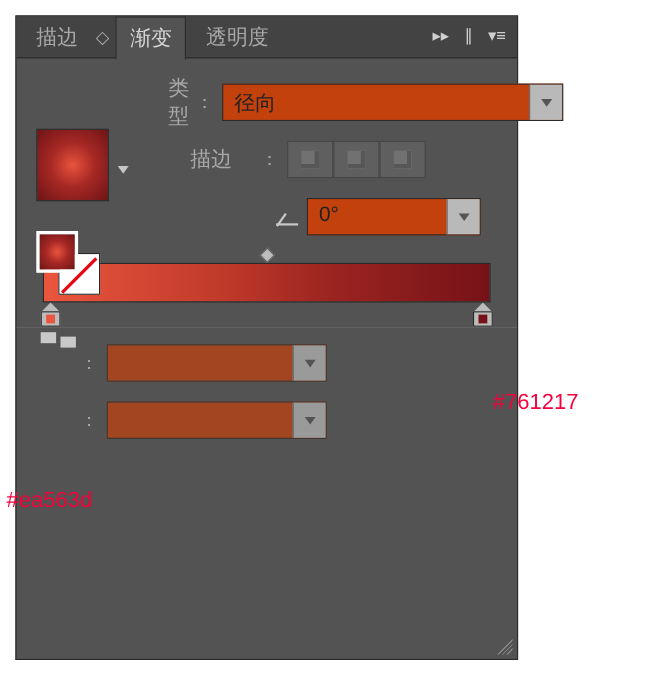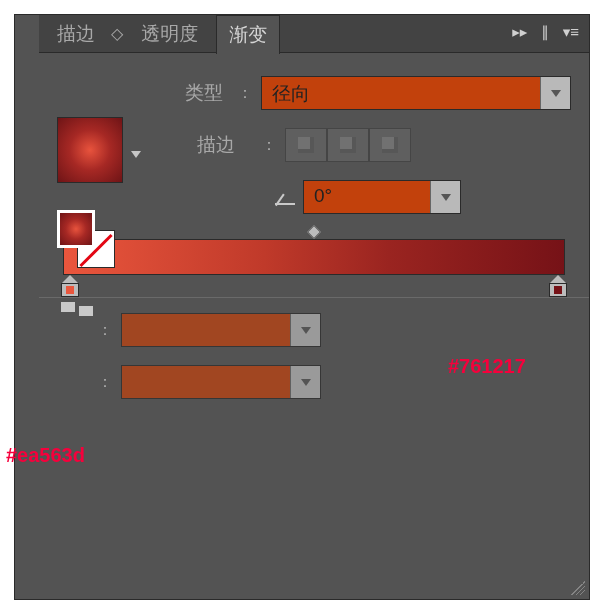--- a/index.html
+++ b/index.html
@@ -1,17 +1,17 @@
 <!DOCTYPE html>
 <html><head>
 <meta charset="utf-8">
 <style>
   * { box-sizing: border-box; margin: 0; padding: 0; font-family: "Microsoft YaHei", sans-serif; }
   body { background: #fff; width: 600px; height: 613px; position: relative; }
-  .panel { position: absolute; left: 14px; top: 14px; width: 576px; height: 586px; background: #535353; border: 1px solid #2a2a2a; padding-left: 24px; }
+  .panel { position: absolute; left: 14px; top: 14px; width: 457px; height: 586px; background: #535353; border: 1px solid #2a2a2a; }
   
   .tabs { display: flex; align-items: center; height: 38px; background: #434343; border-bottom: 1px solid #2a2a2a; position: relative; }
   .tab { color: #a8a8a8; font-size: 19px; padding: 6px 12px; margin-left: 6px; cursor: pointer; }
   .tab.active { background: #535353; color: #d6d6d6; border-top: 1px solid #2a2a2a; border-left: 1px solid #2a2a2a; border-right: 1px solid #2a2a2a; margin-bottom: -1px; }
   .tab-sep { color: #a8a8a8; font-size: 16px; align-self: center; margin-left: 4px; }
   .tabs-icons { position: absolute; right: 10px; top: 8px; display: flex; gap: 14px; color: #d0d0d0; }
   .tabs-icons span { cursor: pointer; font-size: 15px; }
   
   .body { position: relative; padding: 18px 18px 12px 18px; }
   
@@ -59,39 +59,39 @@
   .stop { position:absolute; width:18px; height:22px; top:36px; cursor:pointer; }
   .stop .house { width:18px; height:14px; background:#bcbcbc; border:1px solid #2a2a2a; position:absolute; bottom:0; display:flex; align-items:center; justify-content:center; }
   .stop .house .c { width:8px; height:8px; }
   .stop .roof { position:absolute; top:0; left:50%; transform:translateX(-50%); width:0; height:0; border-left:9px solid transparent; border-right:9px solid transparent; border-bottom:9px solid #bcbcbc; }
   .stop-left { left:-2px; }
   .stop-right { right:-2px; }
   .stop-left .c { background:#ea563d; }
   .stop-right .c { background:#761217; }
 
   
-  .annot { position:absolute; color:#f6003c; font-size:20px; font-weight:700; pointer-events:none; }
+  .annot { position:absolute; color:#f6003c; font-size:20px; font-weight:400; pointer-events:none; }
 
   
   .div { height:1px; background:#3d3d3d; border-bottom:1px solid #6a6a6a; margin:22px -18px 10px -18px; }
 
   
   .grip { position:absolute; right:4px; bottom:4px; width:14px; height:14px; background:
     linear-gradient(135deg, transparent 0 50%, #848484 50% 55%, transparent 55% 65%, #848484 65% 70%, transparent 70% 80%, #848484 80% 85%, transparent 85%); }
 </style>
 </head>
 <body>
 
 <div class="panel">
 
   <div class="tabs">
     <div class="tab">描边</div>
     <span class="tab-sep">◇</span>
+    <div class="tab active">渐变</div>
     <div class="tab">透明度</div>
-    <div class="tab active">渐变</div>
     <div class="tabs-icons">
       <span>▸▸</span>
       <span>∥</span>
       <span>▾≡</span>
     </div>
   </div>
 
   <div class="body">
 
     <div class="sw-large"></div>

